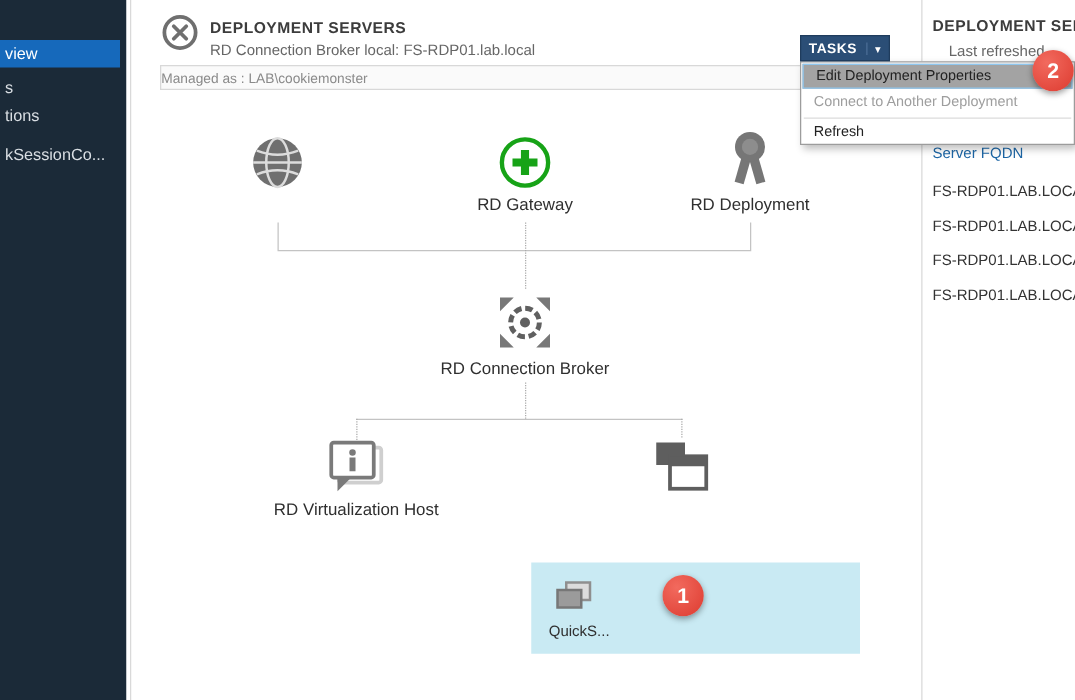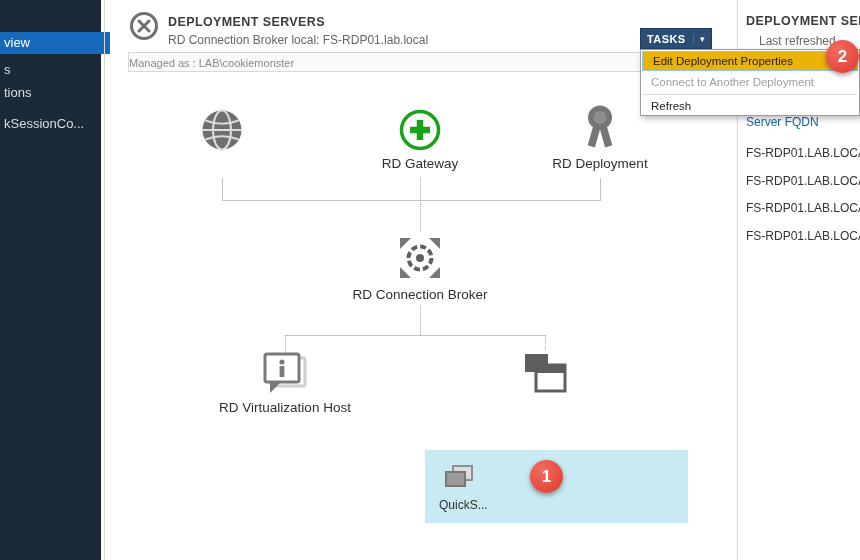--- a/index.html
+++ b/index.html
@@ -3,21 +3,21 @@
 <meta charset="utf-8">
 <style>
   html,body{margin:0;padding:0;}
   body{
     position:relative;width:860px;height:560px;overflow:hidden;
     background:#ffffff;font-family:"Liberation Sans",sans-serif;
     -webkit-font-smoothing:antialiased;
   }
   
   .sidebar{position:absolute;left:0;top:0;width:101px;height:560px;background:var(--sidebar-bg,#1b2a38);}
-  .nav-item{position:absolute;left:0;width:110px;height:22px;line-height:22px;padding-left:4px;box-sizing:border-box;
+  .nav-item{position:absolute;left:0;width:96px;height:22px;line-height:22px;padding-left:4px;box-sizing:border-box;
     color:#d9dee3;font-size:13px;white-space:nowrap;overflow:hidden;cursor:pointer;}
   .nav-item.active{background:var(--accent-blue,#1669bb);color:#fff;}
   .v-divider{position:absolute;left:104px;top:0;width:1px;height:560px;background:#d9d9d9;}
   .v-divider2{position:absolute;left:737px;top:0;width:1px;height:560px;background:#d9d9d9;}
 
   
   .ov-icon{position:absolute;left:129px;top:11px;width:30px;height:30px;}
   .ov-title{position:absolute;left:168px;top:15px;font-size:12.5px;font-weight:bold;color:#3c3c3c;letter-spacing:.4px;}
   .ov-sub{position:absolute;left:168px;top:33px;font-size:12px;color:#666;}
   .managed-bar{position:absolute;left:128px;top:52px;width:608px;height:20px;line-height:20px;
@@ -26,21 +26,21 @@
 
   
   .tasks-btn{position:absolute;left:640px;top:28px;width:72px;height:21px;background:var(--tasks-button,#2b4e76);
     border:1px solid #1f3c5d;color:#fff;font-size:11px;font-weight:bold;letter-spacing:.4px;
     display:flex;align-items:center;justify-content:space-between;padding:0 6px;box-sizing:border-box;
     font-family:"Liberation Sans",sans-serif;cursor:pointer;z-index:11;}
   .tasks-btn .caret{font-size:9px;font-weight:normal;border-left:1px solid #4c6e96;padding-left:6px;line-height:10px;}
   .menu{position:absolute;left:640px;top:49px;width:220px;height:67px;background:#fff;
     border:1px solid #9c9c9c;box-shadow:2px 3px 6px rgba(0,0,0,.25);z-index:10;box-sizing:border-box;}
   .menu-item{height:21px;line-height:20px;font-size:11.5px;color:#222;padding-left:10px;white-space:nowrap;cursor:pointer;box-sizing:border-box;}
-  .menu-item.hl{background:#eab308;border:1px solid #8ec6ee;margin:1px;height:20px;line-height:18px;}
+  .menu-item.hl{background:#a3a3a3;border:1px solid #8ec6ee;margin:1px;height:20px;line-height:18px;}
   .menu-item.disabled{color:#9e9e9e;cursor:default;}
   .menu-sep{height:1px;background:#dcdcdc;margin:1px 2px;}
 
   
   .rpanel{position:absolute;left:745px;top:0;width:115px;height:560px;}
   .rtitle{position:absolute;left:1px;top:14px;font-size:12.5px;font-weight:bold;color:#3c3c3c;letter-spacing:.4px;white-space:nowrap;}
   .rrefresh{position:absolute;left:14px;top:34px;font-size:12px;color:#666;white-space:nowrap;}
   .rcol{position:absolute;left:1px;top:115px;font-size:12px;color:var(--link-blue,#1d66a5);white-space:nowrap;cursor:pointer;}
   .rrow{position:absolute;left:1px;font-size:12px;color:#333;white-space:nowrap;cursor:default;}
 

